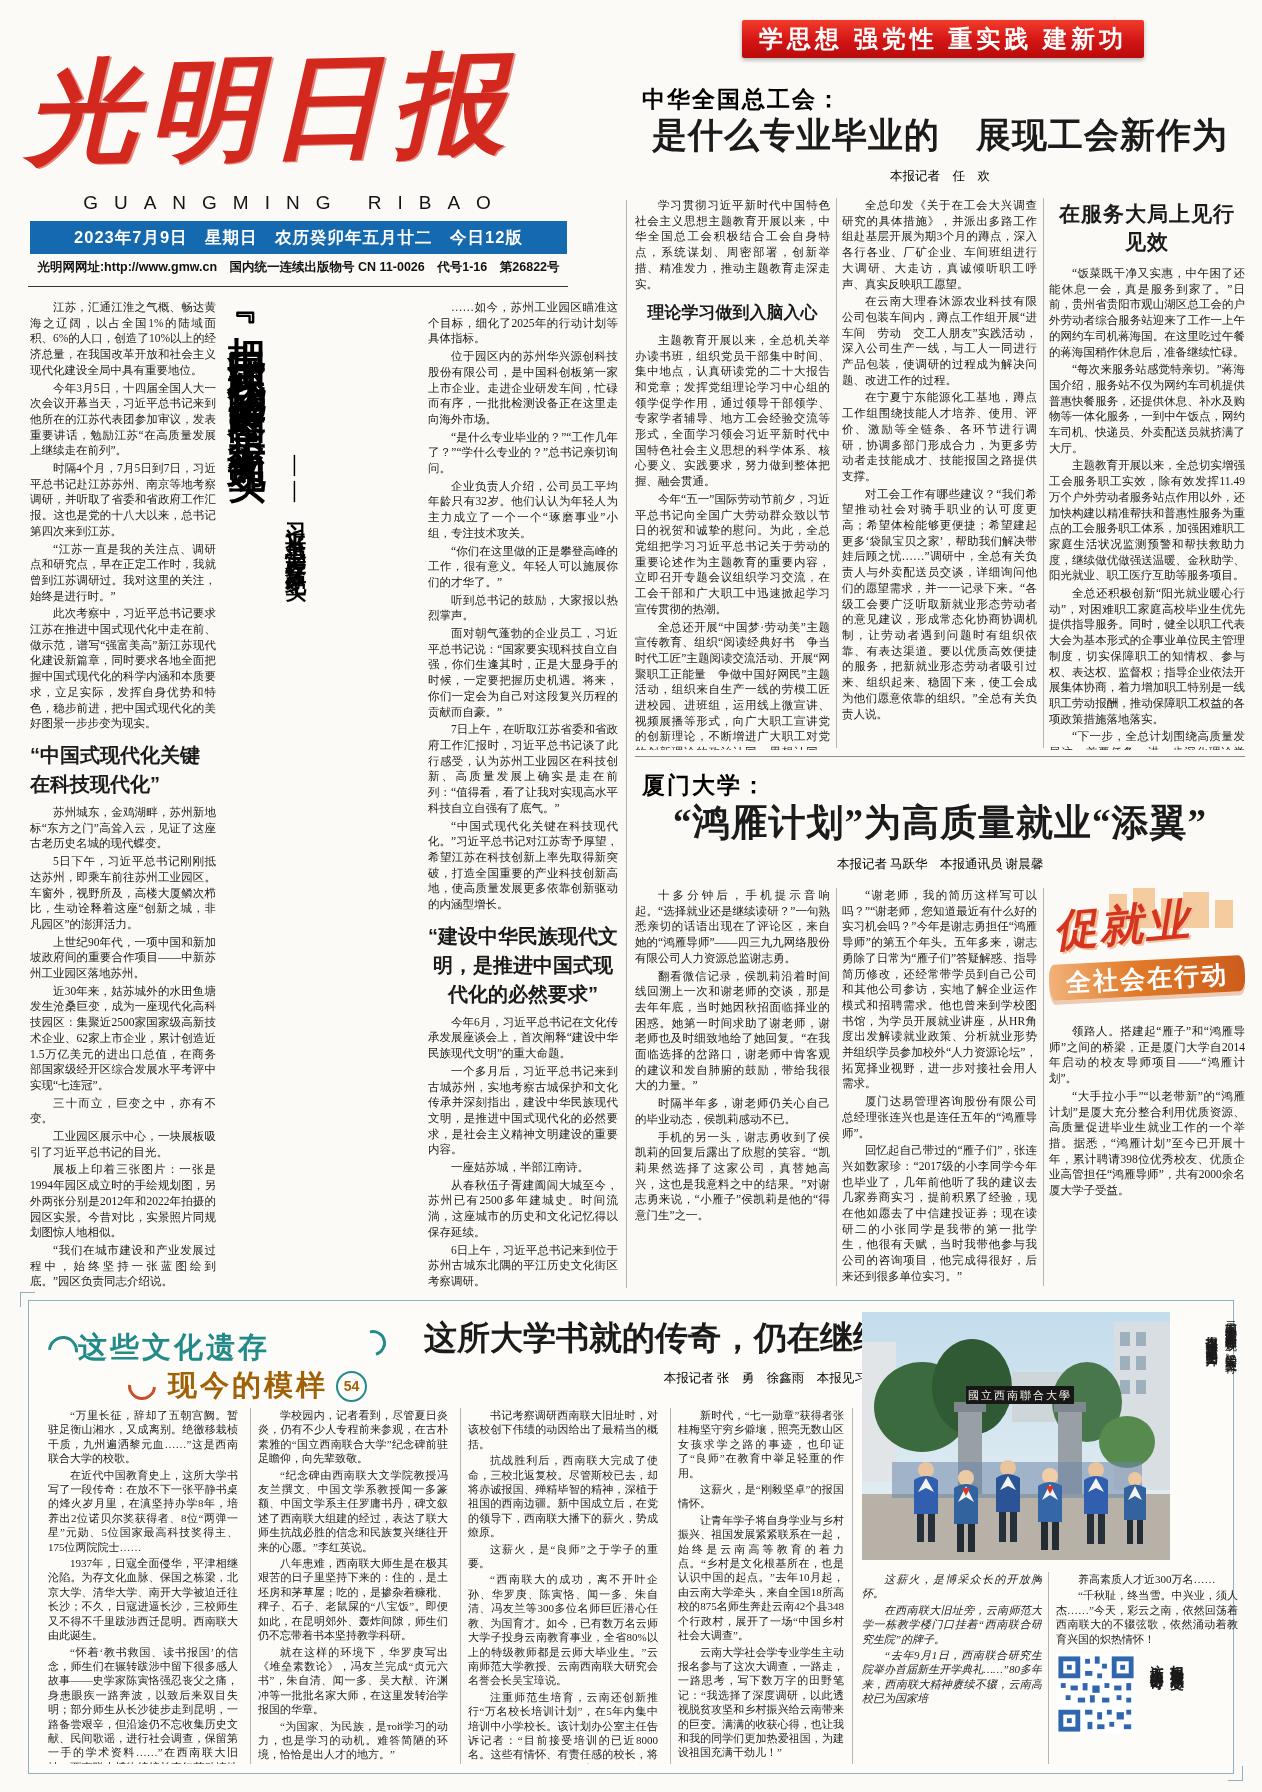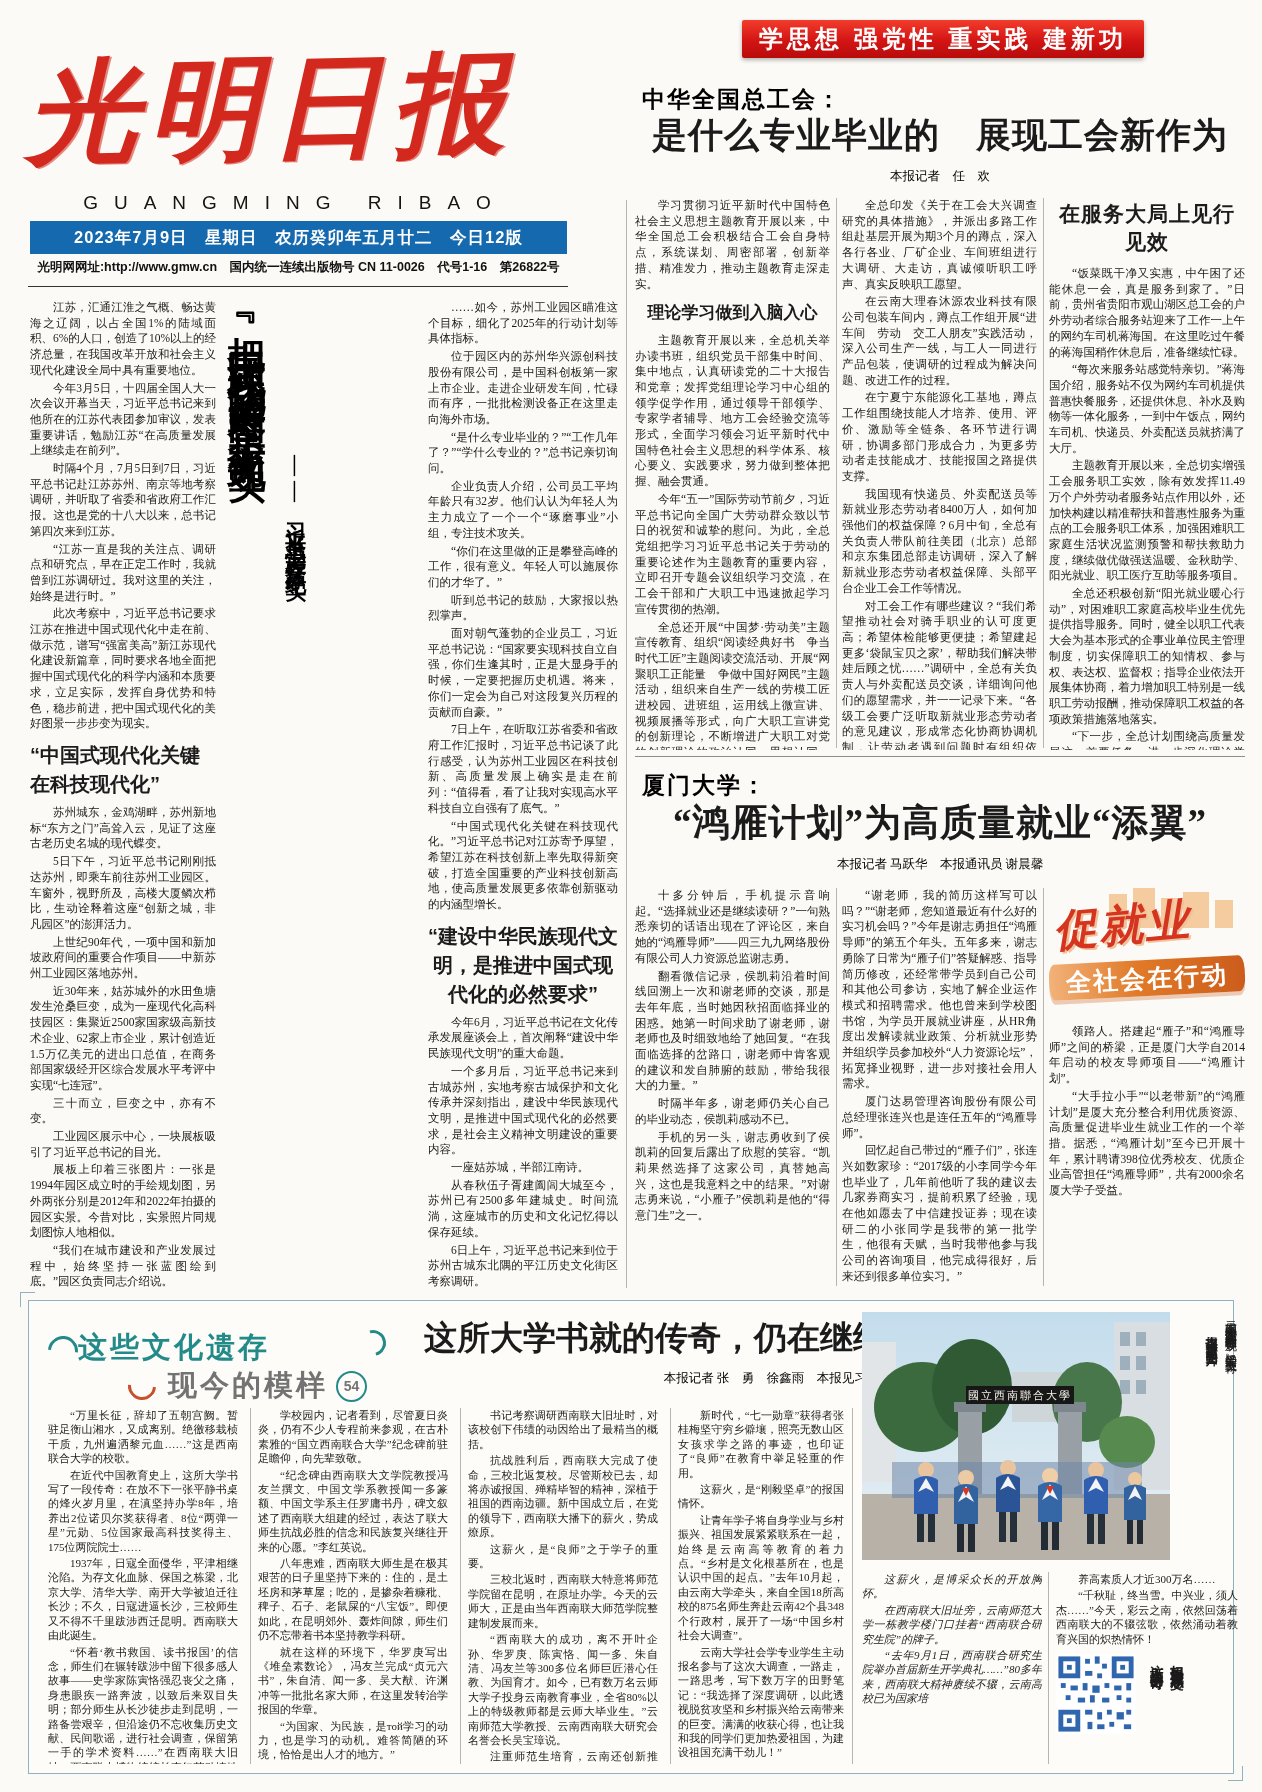--- a/index.html
+++ b/index.html
@@ -62,21 +62,21 @@
     border-radius:6px/14px;box-shadow:0 4px 0 rgba(204,92,28,.3);}
   
   .culture-box{position:absolute;left:28px;top:1300px;width:1204px;height:472px;
     border:1.5px solid #8fb2c0;background:#fdfcf9;}
   .corner{position:absolute;width:14px;height:14px;border:1.5px solid #8fb2c0;}
   .corner-tl{left:20px;top:1292px;border-right:none;border-bottom:none;}
   .corner-br{left:1228px;top:1766px;border-left:none;border-top:none;}
   .cbadge1{position:absolute;left:78px;top:1328px;font-family:"Liberation Sans",sans-serif;
     font-weight:700;font-size:29px;color:#238a8a;letter-spacing:3px;}
   .cbadge2{position:absolute;left:168px;top:1366px;font-family:"Liberation Sans",sans-serif;
-    font-weight:700;font-size:29px;color:#737373;letter-spacing:3px;display:flex;align-items:center;}
+    font-weight:700;font-size:29px;color:#a16207;letter-spacing:3px;display:flex;align-items:center;}
   .cnum{display:inline-block;width:27px;height:27px;border:2px solid #238a8a;border-radius:50%;
     font-size:14px;line-height:27px;text-align:center;letter-spacing:0;margin-left:8px;}
   .curl{position:absolute;border:3px solid #238a8a;border-radius:50%;
     border-left-color:transparent;border-bottom-color:transparent;}
   .curl-red{border-color:#c8502c;border-left-color:transparent;border-bottom-color:transparent;}
   .culture-headline{left:408px;top:1316px;width:560px;text-align:center;font-weight:700;
     font-size:33px;white-space:nowrap;}
   .culture-byline{left:478px;top:1370px;width:640px;}
   .cpara{margin:0 0 2px 0;text-indent:2em;text-align:justify;font-size:11px;line-height:14.4px;}
   .photo-caption{position:absolute;left:1178px;top:1312px;width:62px;height:250px;
@@ -115,21 +115,20 @@
         <p class="para">全总还开展“中国梦·劳动美”主题宣传教育、组织“阅读经典好书　争当时代工匠”主题阅读交流活动、开展“网聚职工正能量　争做中国好网民”主题活动，组织来自生产一线的劳模工匠进校园、进班组，运用线上微宣讲、视频展播等形式，向广大职工宣讲党的创新理论，不断增进广大职工对党的创新理论的政治认同、思想认同、理论认同、情感认同。</p>
       </div>
 
   </div>
   <div class="vrule" style="left:836px;top:198px;height:550px;"></div>
   <div class="col" style="left:842px;top:198px;width:195px;height:552px;">
     <div>
         <p class="para">全总印发《关于在工会大兴调查研究的具体措施》，并派出多路工作组赴基层开展为期3个月的蹲点，深入各行各业、厂矿企业、车间班组进行大调研、大走访，真诚倾听职工呼声、真实反映职工愿望。</p>
         <p class="para">在云南大理春沐源农业科技有限公司包装车间内，蹲点工作组开展“进车间　劳动　交工人朋友”实践活动，深入公司生产一线，与工人一同进行产品包装，使调研的过程成为解决问题、改进工作的过程。</p>
         <p class="para">在宁夏宁东能源化工基地，蹲点工作组围绕技能人才培养、使用、评价、激励等全链条、各环节进行调研，协调多部门形成合力，为更多劳动者走技能成才、技能报国之路提供支撑。</p>
-        <p class="para">我国现有快递员、外卖配送员等新就业形态劳动者8400万人，如何加强他们的权益保障？6月中旬，全总有关负责人带队前往美团（北京）总部和京东集团总部走访调研，深入了解新就业形态劳动者权益保障、头部平台企业工会工作等情况。</p>
         <p class="para">对工会工作有哪些建议？“我们希望推动社会对骑手职业的认可度更高；希望体检能够更便捷；希望建起更多‘袋鼠宝贝之家’，帮助我们解决带娃后顾之忧……”调研中，全总有关负责人与外卖配送员交谈，详细询问他们的愿望需求，并一一记录下来。“各级工会要广泛听取新就业形态劳动者的意见建议，形成常态化协商协调机制，让劳动者遇到问题时有组织依靠、有表达渠道。要以优质高效便捷的服务，把新就业形态劳动者吸引过来、组织起来、稳固下来，使工会成为他们愿意依靠的组织。”全总有关负责人说。</p>
       </div>
   </div>
   <div class="vrule" style="left:1043px;top:198px;height:550px;"></div>
   <div class="col" style="left:1049px;top:198px;width:196px;height:552px;">
     <div class="colhead">在服务大局上见行见效</div>
     <div>
         <p class="para">“饭菜既干净又实惠，中午困了还能休息一会，真是服务到家了。”日前，贵州省贵阳市观山湖区总工会的户外劳动者综合服务站迎来了工作一上午的网约车司机蒋海国。在这里吃过午餐的蒋海国稍作休息后，准备继续忙碌。</p>
         <p class="para">“每次来服务站感觉特亲切。”蒋海国介绍，服务站不仅为网约车司机提供普惠快餐服务，还提供休息、补水及购物等一体化服务，一到中午饭点，网约车司机、快递员、外卖配送员就挤满了大厅。</p>
         <p class="para">主题教育开展以来，全总切实增强工会服务职工实效，除有效发挥11.49万个户外劳动者服务站点作用以外，还加快构建以精准帮扶和普惠性服务为重点的工会服务职工体系，加强困难职工家庭生活状况监测预警和帮扶救助力度，继续做优做强送温暖、金秋助学、阳光就业、职工医疗互助等服务项目。</p>
@@ -263,21 +262,20 @@
         <p class="cpara">就在这样的环境下，华罗庚写出《堆垒素数论》，冯友兰完成“贞元六书”，朱自清、闻一多、吴大猷、许渊冲等一批批名家大师，在这里发转治学报国的华章。</p>
         <p class="cpara">“为国家、为民族，是той学习的动力，也是学习的动机。难答简陋的环境，恰恰是出人才的地方。”</p>
       </div>
   </div>
   <div class="vrule" style="left:460px;top:1408px;height:356px;"></div>
   <div class="col" style="left:468px;top:1408px;width:190px;height:356px;">
     <div class="csec">
         <p class="cpara">书记考察调研西南联大旧址时，对该校创下伟绩的动因给出了最精当的概括。</p>
         <p class="cpara">抗战胜利后，西南联大完成了使命，三校北返复校。尽管斯校已去，却将赤诚报国、殚精毕智的精神，深植于祖国的西南边疆。新中国成立后，在党的领导下，西南联大播下的薪火，势成燎原。</p>
         <p class="cpara">这薪火，是“良师”之于学子的重要。</p>
-        <p class="cpara">三校北返时，西南联大特意将师范学院留在昆明，在原址办学。今天的云师大，正是由当年西南联大师范学院整建制发展而来。</p>
         <p class="cpara">“西南联大的成功，离不开叶企孙、华罗庚、陈寅恪、闻一多、朱自清、冯友兰等300多位名师巨匠潜心任教、为国育才。如今，已有数万名云师大学子投身云南教育事业，全省80%以上的特级教师都是云师大毕业生。”云南师范大学教授、云南西南联大研究会名誉会长吴宝璋说。</p>
         <p class="cpara">注重师范生培育，云南还创新推行“万名校长培训计划”，在5年内集中培训中小学校长。该计划办公室主任告诉记者：“目前接受培训的已近8000名。这些有情怀、有责任感的校长，将成为夯实云南基础教育根基的实践者。”</p>
       </div>
   </div>
   <div class="vrule" style="left:670px;top:1408px;height:356px;"></div>
   <div class="col" style="left:678px;top:1408px;width:166px;height:356px;">
     <div class="csec">
         <p class="cpara">新时代，“七一勋章”获得者张桂梅坚守穷乡僻壤，照亮无数山区女孩求学之路的事迹，也印证了“良师”在教育中举足轻重的作用。</p>
         <p class="cpara">这薪火，是“刚毅坚卓”的报国情怀。</p>
         <p class="cpara">让青年学子将自身学业与乡村振兴、祖国发展紧紧联系在一起，始终是云南高等教育的着力点。“乡村是文化根基所在，也是认识中国的起点。”去年10月起，由云南大学牵头，来自全国18所高校的875名师生奔赴云南42个县348个行政村，展开了一场“中国乡村社会大调查”。</p>

